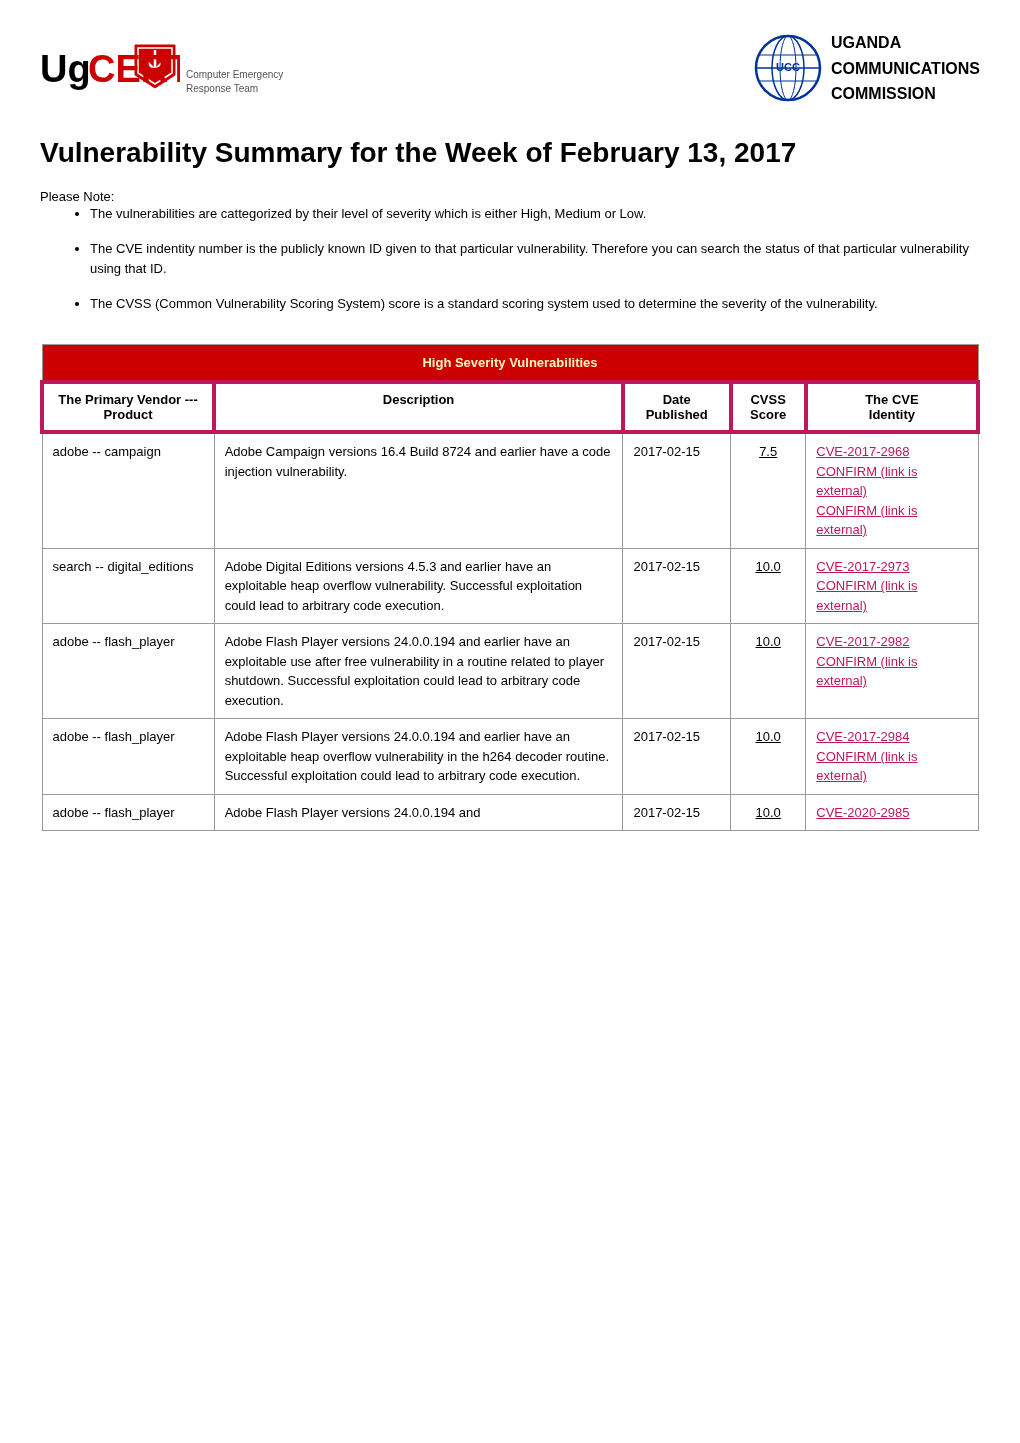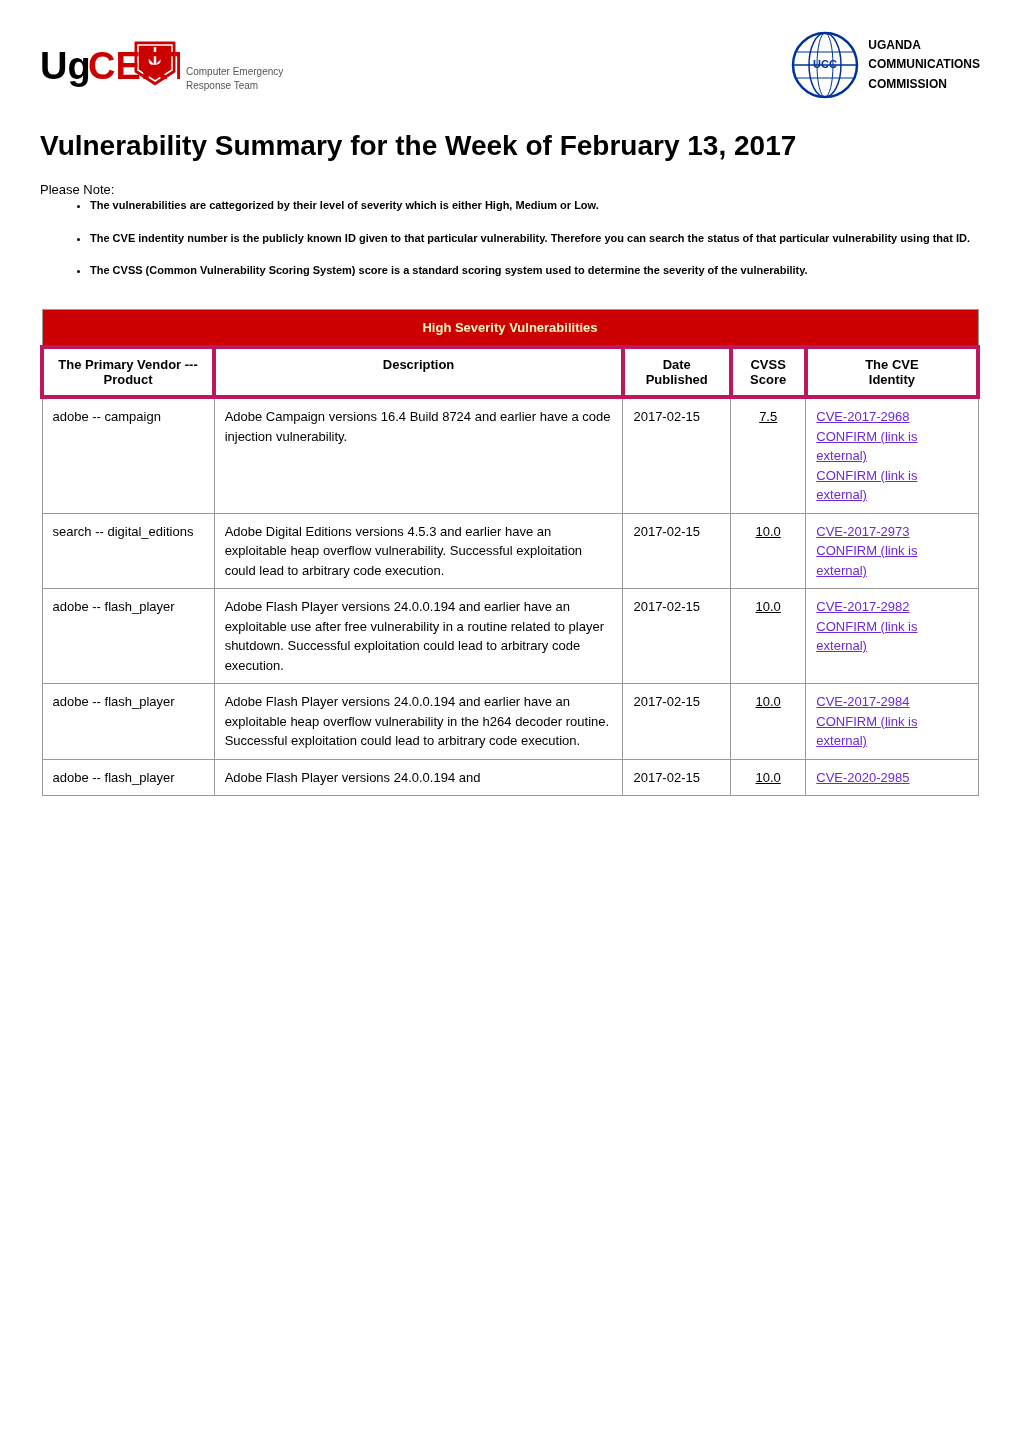--- a/index.html
+++ b/index.html
@@ -44,24 +44,23 @@
       font-size: 13px;
     }
 
     .notes-list {
       list-style: disc;
       padding-left: 50px;
       margin-bottom: 30px;
     }
 
     .notes-list li {
-      font-size: 11px;
+      font-size: 13px;
       margin-bottom: 16px;
       line-height: 1.5;
-      font-weight: bold;
     }
 
     
     .vuln-table {
       width: 100%;
       border-collapse: collapse;
       border: 1px solid #999;
       margin-top: 10px;
     }
 
@@ -91,21 +90,21 @@
       font-size: 13px;
       line-height: 1.5;
     }
 
     .cvss-score {
       text-decoration: underline;
       color: #000000;
     }
 
     .cve-link {
-      color: #6d28d9;
+      color: #be185d;
       text-decoration: underline;
       display: block;
     }
 
     .col-vendor { width: 160px; }
     .col-desc { width: 380px; }
     .col-date { width: 100px; }
     .col-cvss { width: 70px; text-align: center; }
     .col-cve { width: 160px; }
   </style>
@@ -139,21 +138,21 @@
       <circle cx="35" cy="35" r="32" fill="none" stroke="#003399" stroke-width="2.5"></circle>
 
       <ellipse cx="35" cy="35" rx="16" ry="32" fill="none" stroke="#003399" stroke-width="1.5"></ellipse>
       <ellipse cx="35" cy="35" rx="8" ry="32" fill="none" stroke="#003399" stroke-width="1"></ellipse>
       <line x1="3" y1="35" x2="67" y2="35" stroke="#003399" stroke-width="1.5"></line>
       <line x1="7" y1="22" x2="63" y2="22" stroke="#003399" stroke-width="1"></line>
       <line x1="7" y1="48" x2="63" y2="48" stroke="#003399" stroke-width="1"></line>
 
       <text x="35" y="38" text-anchor="middle" font-family="Arial" font-weight="bold" font-size="11" fill="#003399">UCC</text>
     </svg>
-    <div style="font-size:12px; font-weight:bold; line-height:1.6;">
+    <div style="font-size:16px; font-weight:bold; line-height:1.6;">
       <span style="white-space:pre-line;">UGANDA
 COMMUNICATIONS
 COMMISSION</span>
     </div>
   </div>
 </div>
 
 <h1 class="page-title">Vulnerability Summary for the Week of February 13, 2017</h1>
 
 <p class="please-note-label">Please Note:</p>

